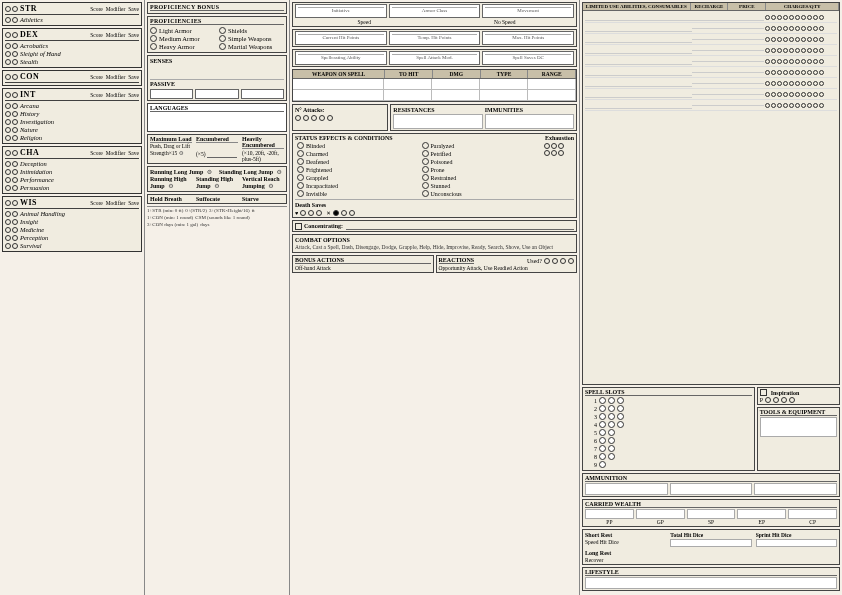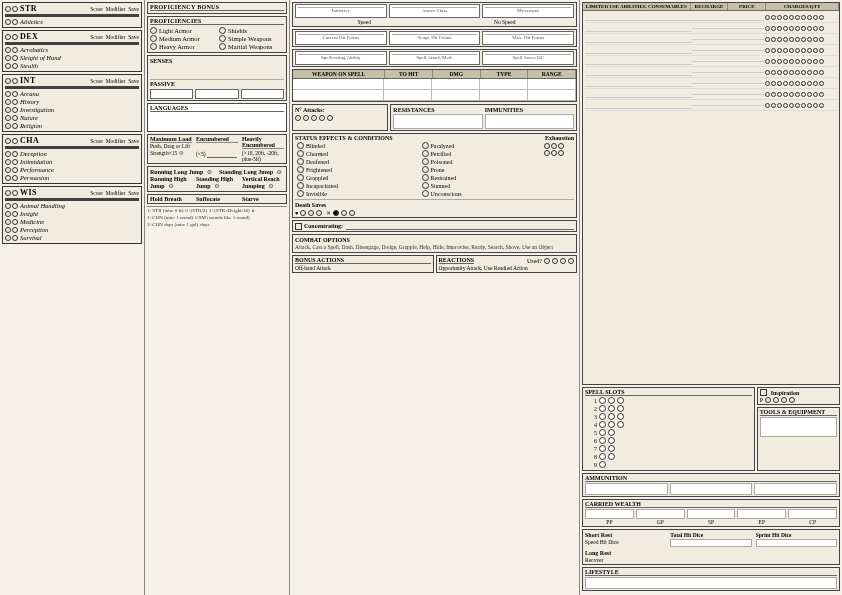--- a/index.html
+++ b/index.html
@@ -28,21 +28,21 @@
     }
     .ability-block {
       border: 1px solid #333;
       margin-bottom: 2px;
       padding: 1px 2px;
       background: #f0ece0;
     }
     .ability-header {
       display: flex;
       align-items: center;
-      border-bottom: 3px solid #404040;
+      border-bottom: 1px solid #404040;
       padding-bottom: 1px;
       margin-bottom: 1px;
     }
     .ability-name {
       font-size: 8px;
       font-weight: bold;
       text-transform: uppercase;
       letter-spacing: 0.5px;
       flex: 1;
       font-family: serif;
@@ -307,20 +307,32 @@
       </div>
       <div class="skill-row">
         <div style="display:flex;gap:1px;margin-right:2px;">
           <span class="circle-sm"></span>
           <span class="circle-sm"></span>
         </div>
         <span class="skill-name">Stealth</span>
       </div>
     </div>
 
+    <div class="ability-block">
+      <div class="ability-header">
+        <div style="display:flex;gap:1px;margin-right:2px;">
+          <span class="circle-sm"></span>
+          <span class="circle-sm"></span>
+        </div>
+        <span class="ability-name">Con</span>
+        <span style="font-size:5.5px;margin-left:2px;">Score</span>
+        <span style="font-size:5.5px;margin-left:3px;">Modifier</span>
+        <span style="font-size:5.5px;margin-left:3px;">Save</span>
+      </div>
+    </div>
 
     <div class="ability-block">
       <div class="ability-header">
         <div style="display:flex;gap:1px;margin-right:2px;">
           <span class="circle-sm"></span>
           <span class="circle-sm"></span>
         </div>
         <span class="ability-name">Int</span>
         <span style="font-size:5.5px;margin-left:2px;">Score</span>
         <span style="font-size:5.5px;margin-left:3px;">Modifier</span>

